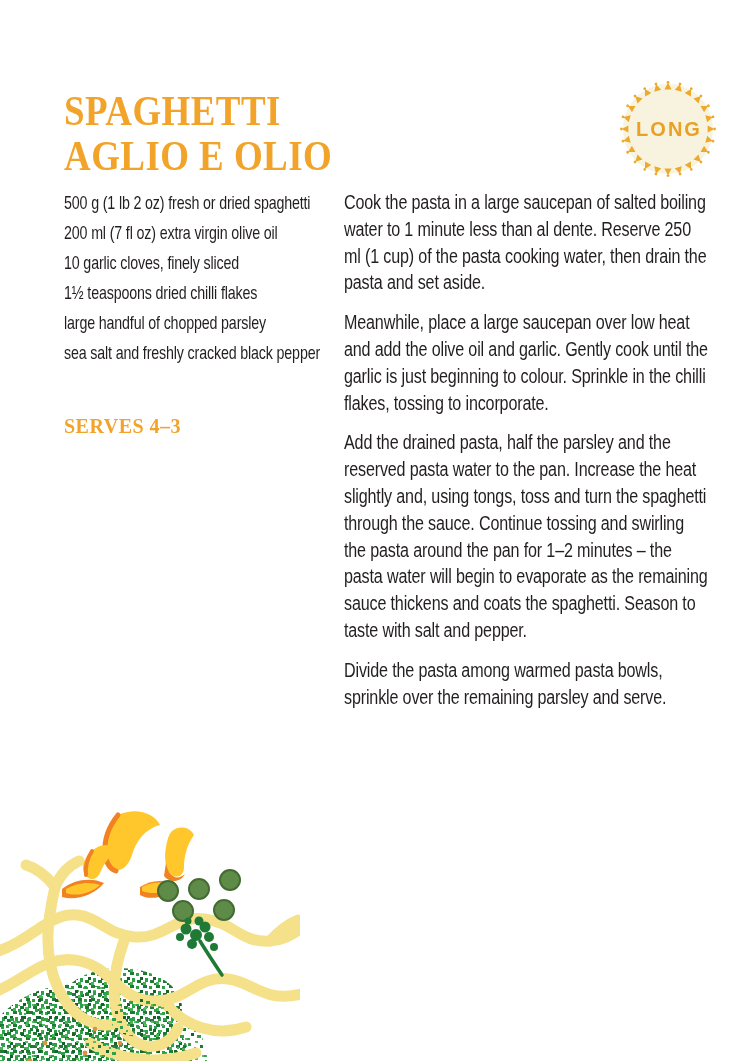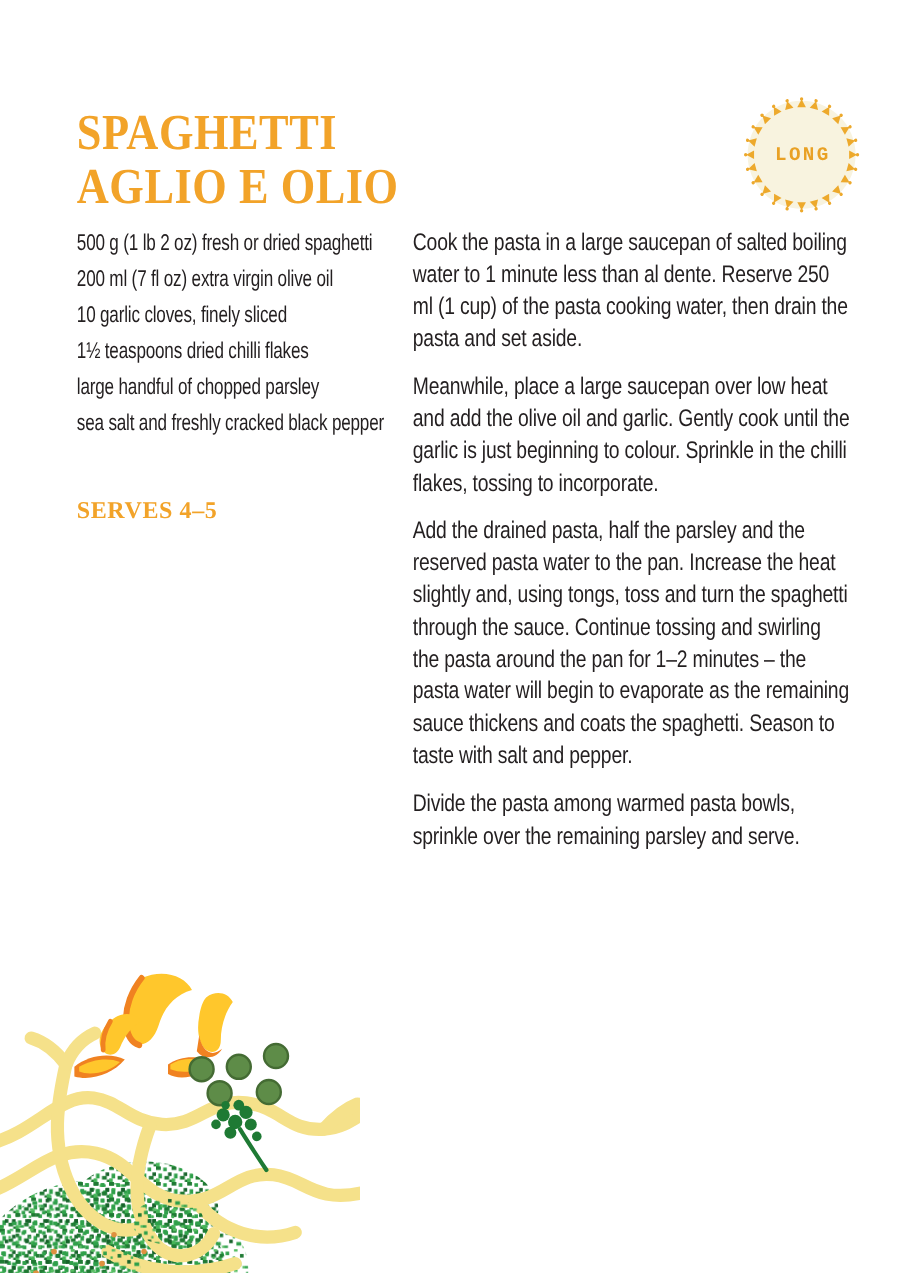--- a/index.html
+++ b/index.html
@@ -40,23 +40,23 @@
     width: 100px;
     height: 100px;
   }
   .badge svg { position: absolute; inset: 0; }
   .badge-label {
     position: absolute;
     inset: 0;
     display: flex;
     align-items: center;
     justify-content: center;
-    font-family: Liberation Mono, monospace;
+    font-family: Liberation Sans, sans-serif;
     font-weight: bold;
-    font-size: 16px;
+    font-size: 20px;
     letter-spacing: 2px;
     color: #e9a125;
     padding-left: 2px;
   }
 
   
   .ingredients {
     position: absolute;
     left: 64px;
     top: 146px;
@@ -159,21 +159,21 @@
 
   <ul class="ingredients">
     <li>500 g (1 lb 2 oz) fresh or dried spaghetti</li>
     <li>200 ml (7 fl oz) extra virgin olive oil</li>
     <li>10 garlic cloves, finely sliced</li>
     <li>1½ teaspoons dried chilli flakes</li>
     <li>large handful of chopped parsley</li>
     <li>sea salt and freshly cracked black pepper</li>
   </ul>
 
-  <div class="serves">SERVES 4–5</div>
+  <div class="serves">SERVES 4–3</div>
 
   <div class="instructions">
     <p>Cook the pasta in a large saucepan of salted boiling water to 1 minute less than al dente. Reserve 250 ml (1 cup) of the pasta cooking water, then drain the pasta and set aside.</p>
     <p>Meanwhile, place a large saucepan over low heat and add the olive oil and garlic. Gently cook until the garlic is just beginning to colour. Sprinkle in the chilli flakes, tossing to incorporate.</p>
     <p>Add the drained pasta, half the parsley and the reserved pasta water to the pan. Increase the heat slightly and, using tongs, toss and turn the spaghetti through the sauce. Continue tossing and swirling the pasta around the pan for 1–2 minutes – the pasta water will begin to evaporate as the remaining sauce thickens and coats the spaghetti. Season to taste with salt and pepper.</p>
     <p>Divide the pasta among warmed pasta bowls, sprinkle over the remaining parsley and serve.</p>
   </div>
 
   <svg class="illustration" viewBox="0 0 300 301" aria-hidden="true">
     <defs>

